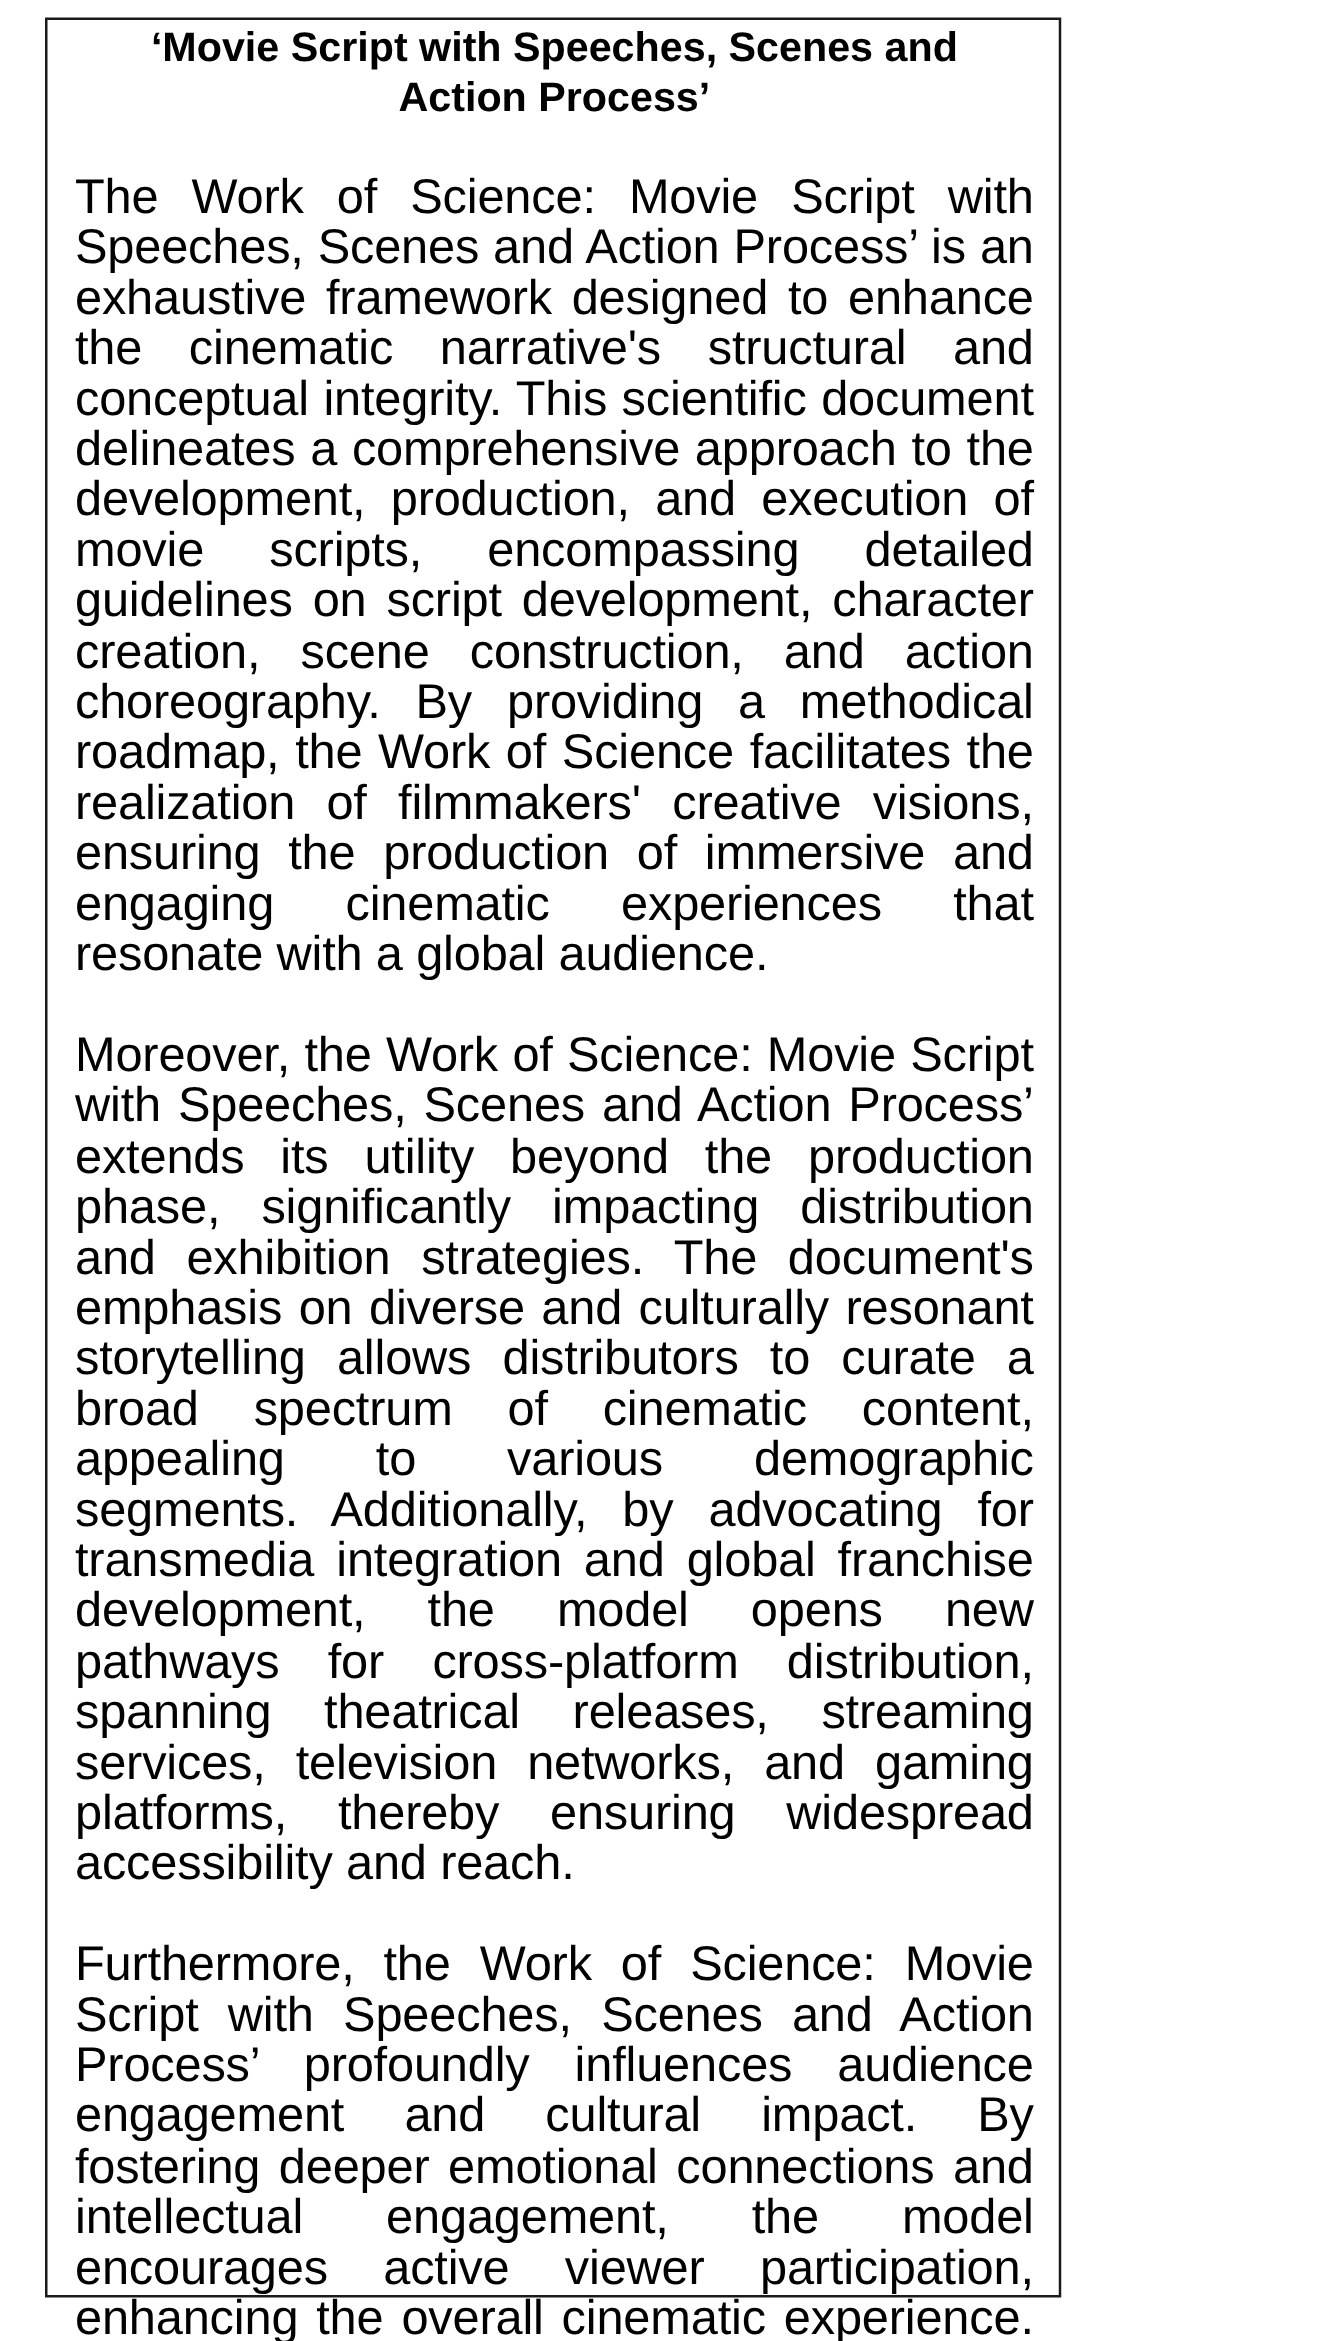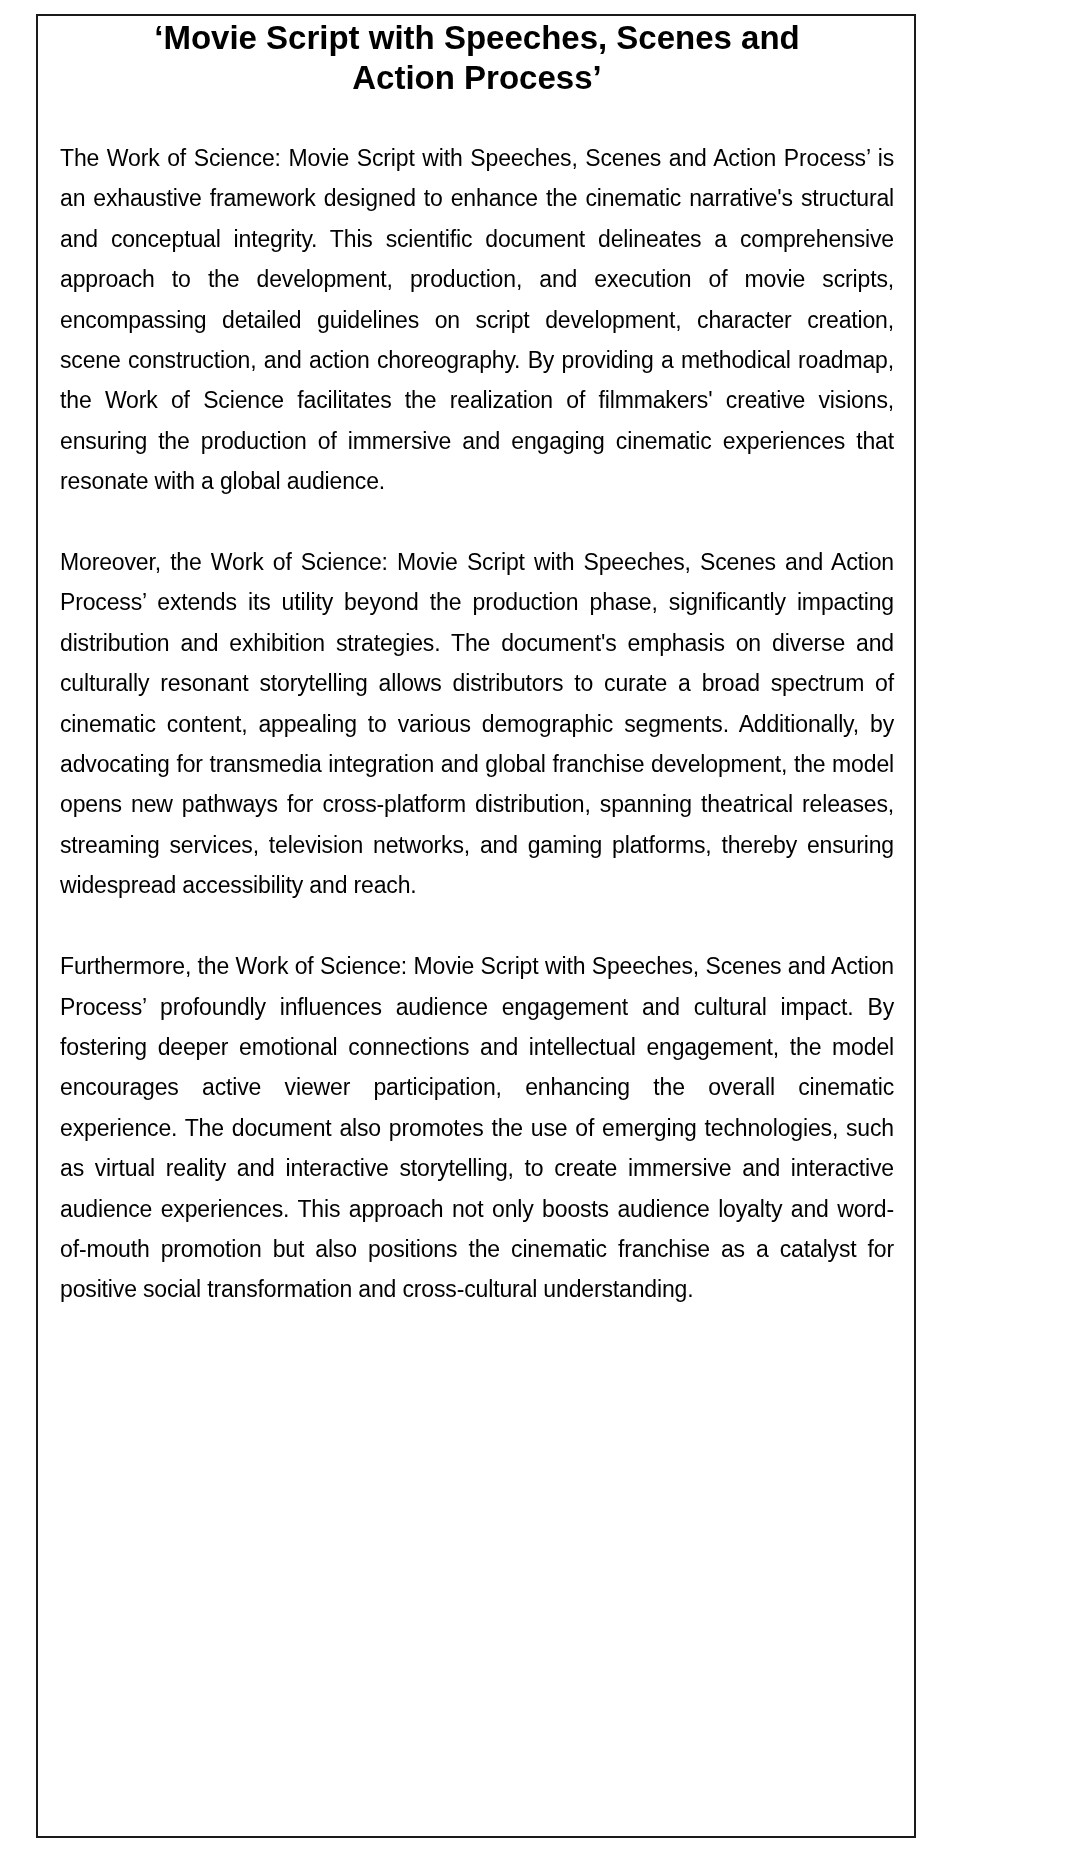--- a/index.html
+++ b/index.html
@@ -12,39 +12,39 @@
       height: 1873px;
       position: relative;
       overflow: hidden;
       font-family: "Liberation Sans", sans-serif;
       color: #000000;
     }
     .abstract-box {
       position: absolute;
       left: 36px;
       top: 14px;
-      width: 880px;
+      width: 813px;
       height: 1824px;
       border: 2px solid #1a1a1a;
       box-sizing: border-box;
       padding: 0 20px 0 22px;
     }
     .title {
       margin: 0;
       padding-top: 2px;
       font-size: 33px;
       font-weight: bold;
       line-height: 40px;
       text-align: center;
       padding-left: 40px;
       padding-right: 40px;
     }
     .para {
       margin: 0;
-      font-size: 23px;
+      font-size: 39px;
       line-height: 40.4px;
       text-align: justify;
       text-justify: inter-word;
       letter-spacing: -0.15px;
     }
     .para-1 { margin-top: 40px; }
     .para-gap { margin-top: 40.4px; }
     .footer-note {
       margin: 40px 0 0 0;
       font-size: 32.3px;

